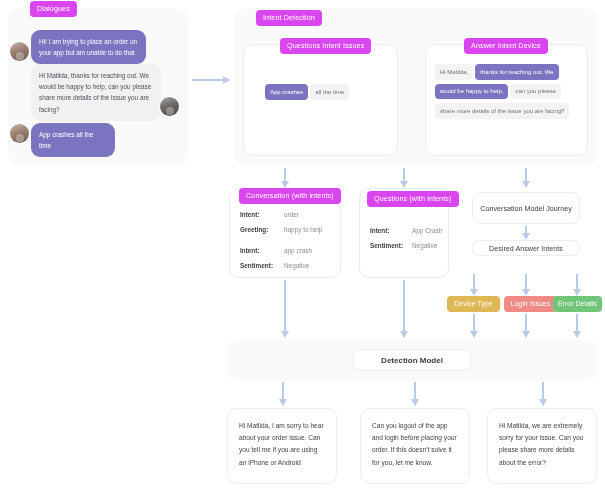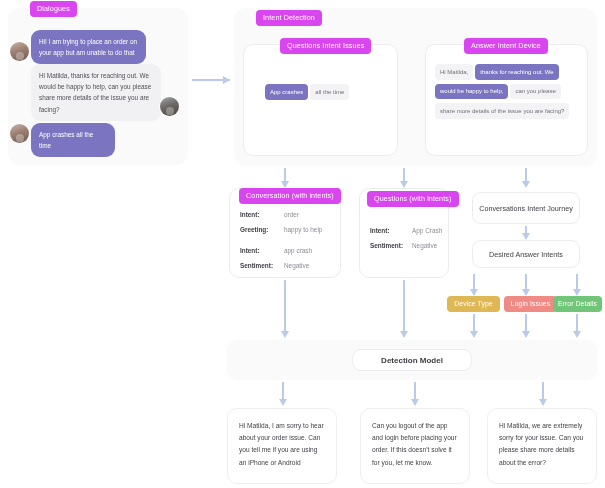--- a/index.html
+++ b/index.html
@@ -152,21 +152,21 @@
     border-radius: 9px;
     box-sizing: border-box;
     display: flex;
     align-items: center;
     justify-content: center;
     font-size: 7.2px;
     color: #3d3d44;
     text-align: center;
   }
   #conversation-intent-journey { left: 472px; top: 192px; width: 108px; height: 32px; }
-  #desired-answer-intents      { left: 472px; top: 240px; width: 108px; height: 28px; }
+  #desired-answer-intents      { left: 472px; top: 240px; width: 108px; height: 16px; }
 
   .chip {
     position: absolute;
     border-radius: 4px;
     color: #ffffff;
     font-size: 6.8px;
     line-height: 1;
     display: flex;
     align-items: center;
     justify-content: center;
@@ -315,21 +315,21 @@
   <div class="kv-row">
     <span class="k">Intent:</span>
     <span class="v">App Crash</span>
   </div>
   <div class="kv-row">
     <span class="k">Sentiment:</span>
     <span class="v">Negative</span>
   </div>
 </div>
 
-<div class="plain-box" id="conversation-intent-journey">Conversations Intent Journey</div>
+<div class="plain-box" id="conversation-intent-journey">Conversation Model Journey</div>
 
 <div class="arrow-v" style="left:521px; top:226px; width:10px; height:14px;">
   <div class="shaft" style="height:8px;"></div>
     <div class="head"></div>
 </div>
 
 <div class="plain-box" id="desired-answer-intents">Desired Answer Intents</div>
 
 <div class="arrow-v" style="left:469px; top:274px; width:10px; height:22px;">
   <div class="shaft" style="height:16px;"></div>

